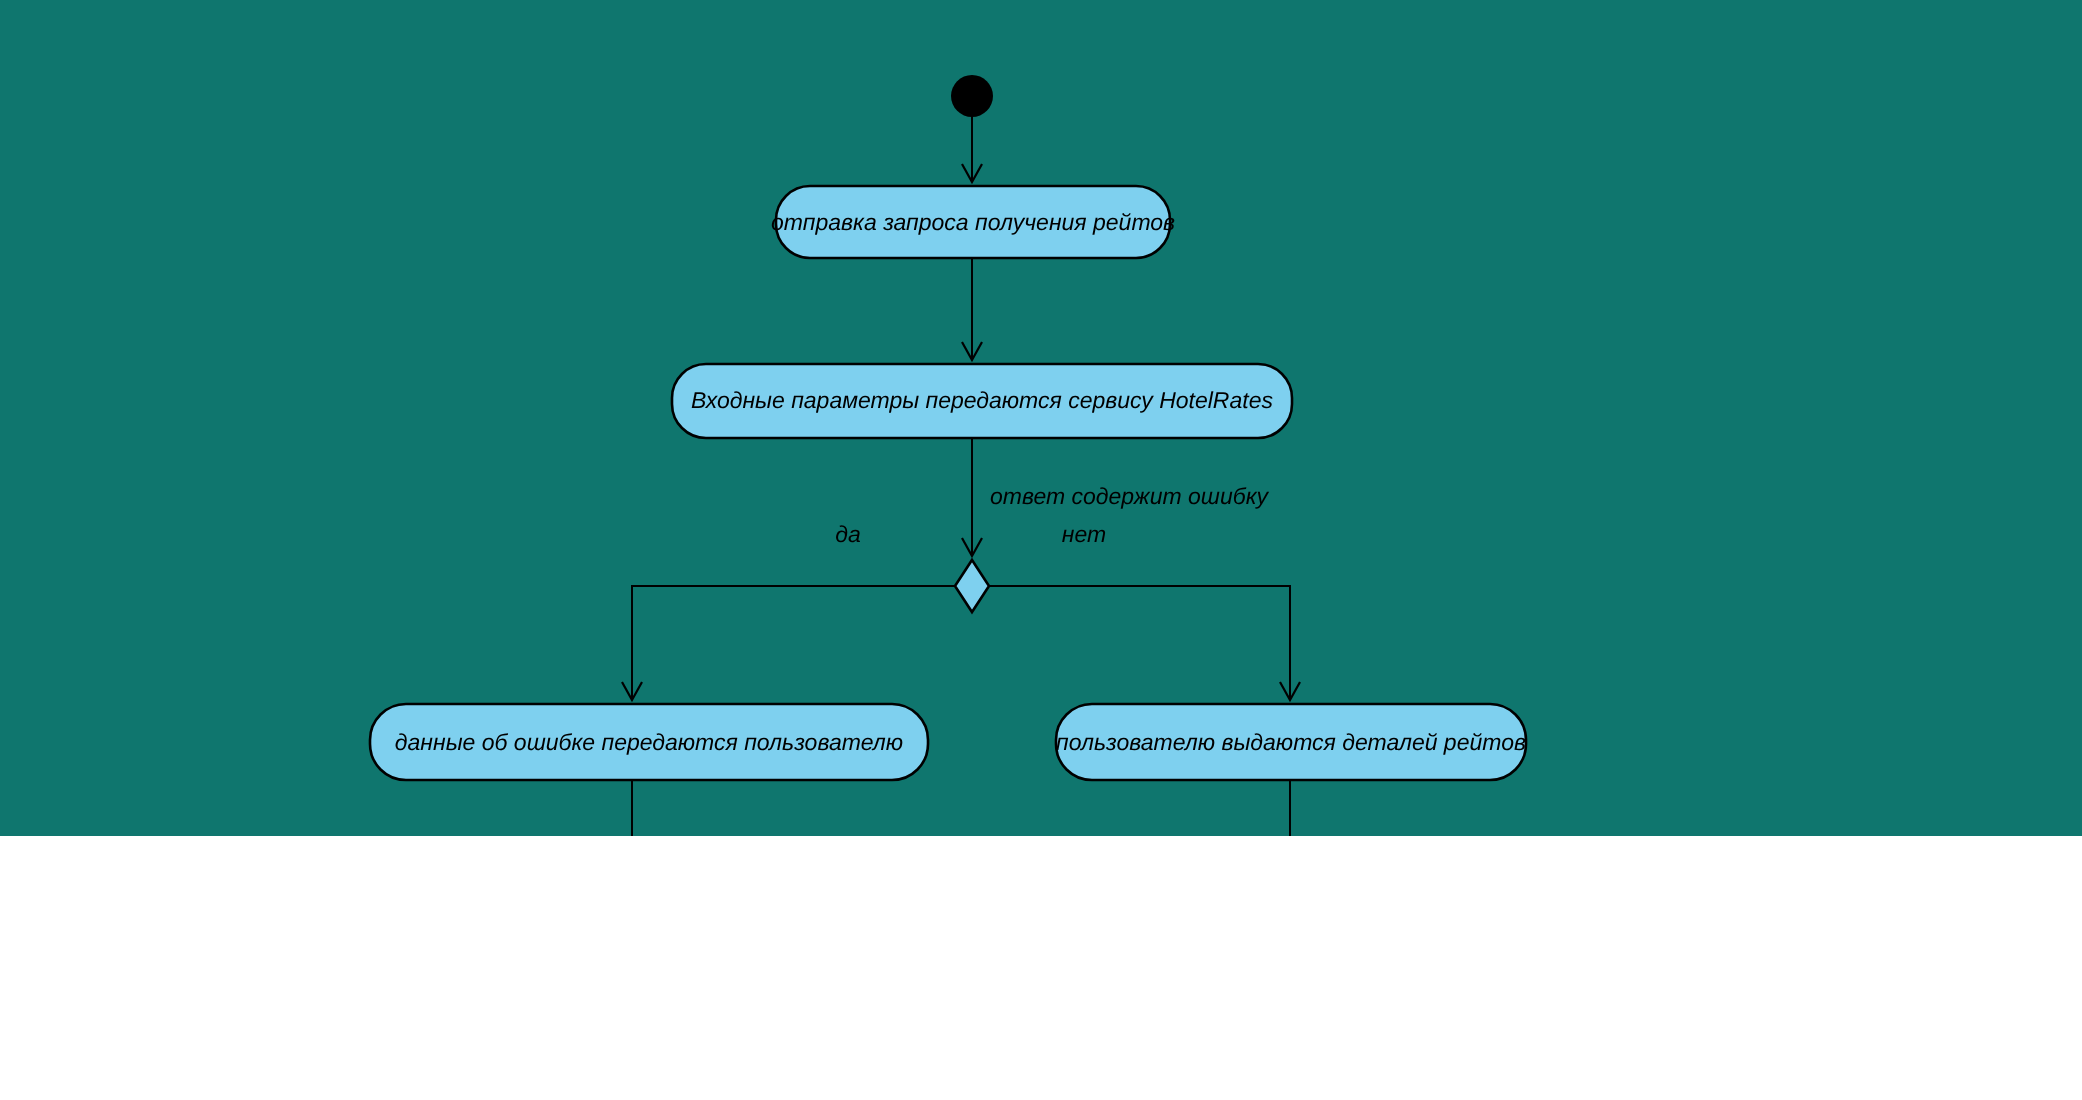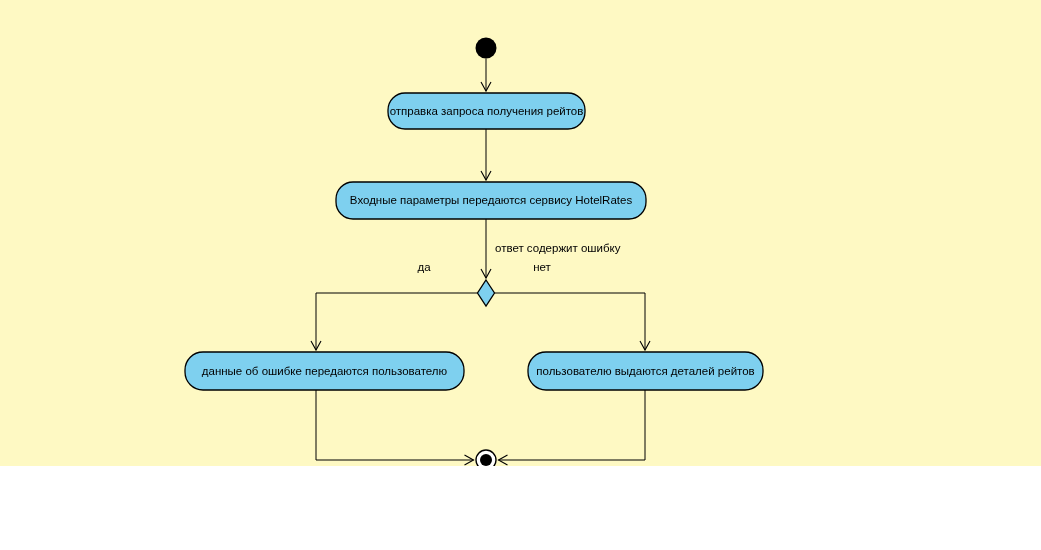--- a/index.html
+++ b/index.html
@@ -3,24 +3,25 @@
 <meta charset="utf-8">
 <style>
   html, body {
     margin: 0;
     padding: 0;
     background: #ffffff;
   }
   .canvas {
     position: relative;
     width: 1041px;
-    height: 466px;
-    background: #fef9c3;
+    height: 418px;
+    background: #0f766e;
     overflow: hidden;
     font-family: "Liberation Sans", "DejaVu Sans", sans-serif;
+    font-style: italic;
   }
   svg { display: block; }
   .edge {
     fill: none;
     stroke: #000000;
     stroke-width: 1;
   }
   .node-shape {
     stroke: #000000;
     stroke-width: 1.3;

